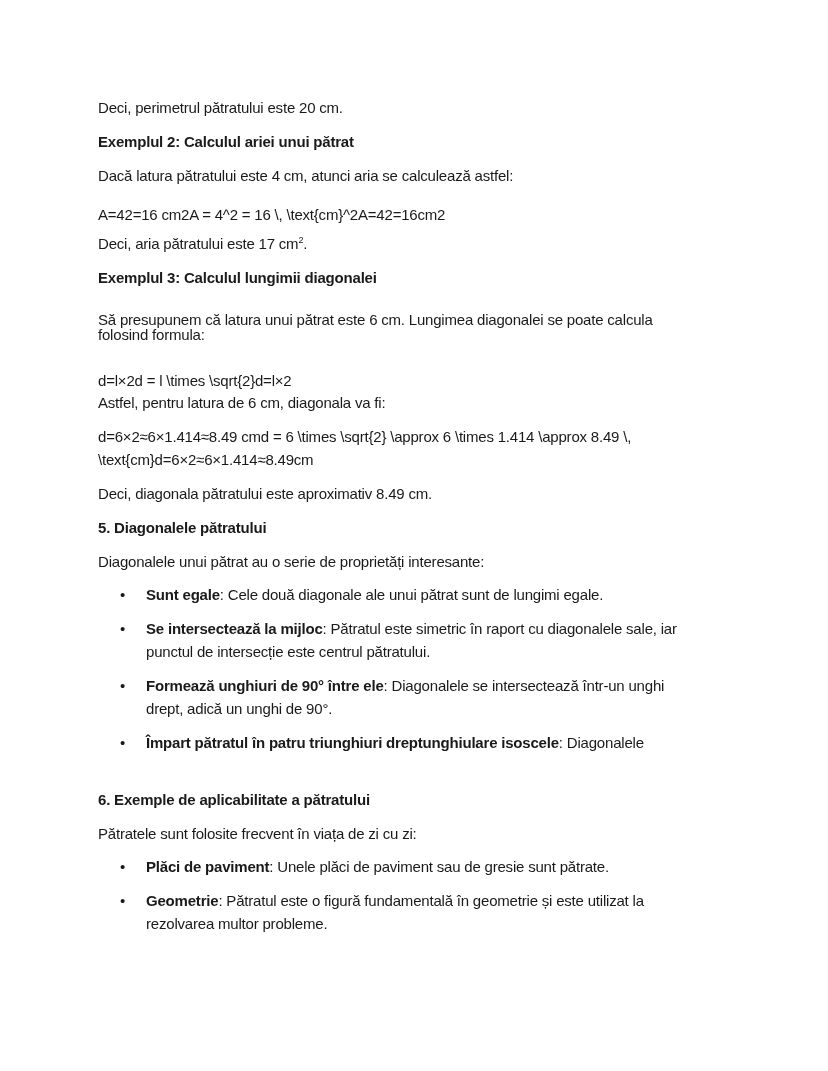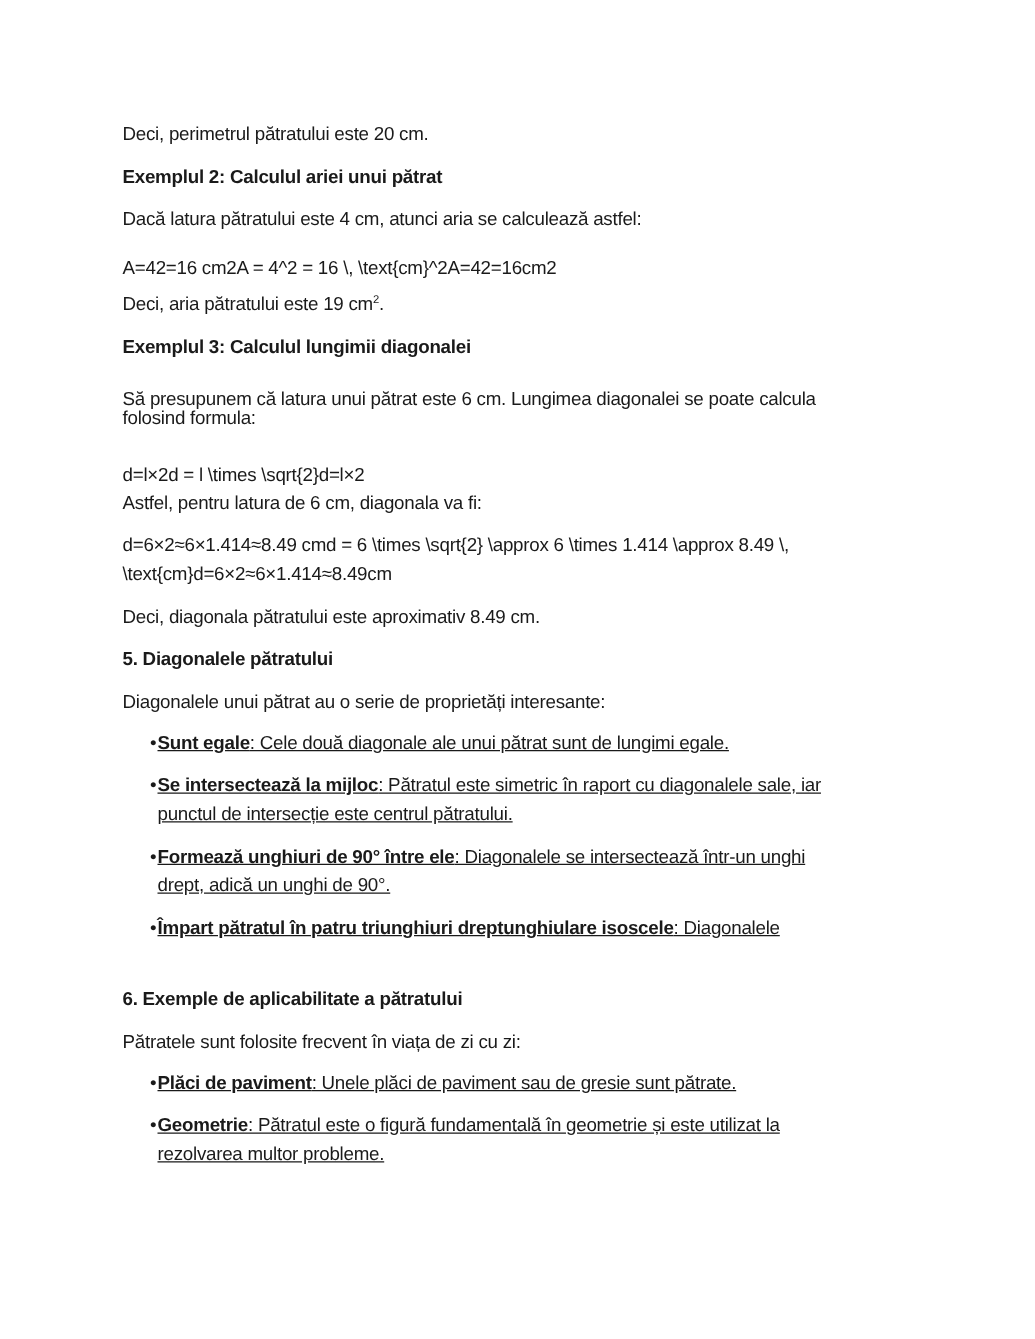--- a/index.html
+++ b/index.html
@@ -3,33 +3,33 @@
 <meta charset="utf-8">
 <style>
   html, body { margin: 0; padding: 0; background: #ffffff; }
   body { width: 828px; height: 1071px; position: relative; overflow: hidden;
          font-family: "Liberation Sans", "DejaVu Sans", sans-serif; color: #1a1a1a; font-size: 15px; }
   .page { position: absolute; left: 98px; top: 0; width: 640px; }
   .blk { position: absolute; left: 0; white-space: nowrap; line-height: 23px; letter-spacing: -0.2px; text-align: center; }
   .b { font-weight: bold; }
   .li { position: absolute; left: 0; width: 640px; line-height: 23px; letter-spacing: -0.2px; }
   .li .bullet { position: absolute; left: 22px; top: 0; }
-  .li .txt { margin-left: 28px; display: block; text-decoration: underline; }
+  .li .txt { margin-left: 48px; display: block; }
   sup { font-size: 9px; line-height: 0; }
 </style>
 </head>
 <body>
 
 <div class="page">
   <div class="blk" style="top:96px">Deci, perimetrul pătratului este 20 cm.</div>
 
   <div class="blk b" style="top:130px">Exemplul 2: Calculul ariei unui pătrat</div>
   <div class="blk" style="top:164px">Dacă latura pătratului este 4 cm, atunci aria se calculează astfel:</div>
   <div class="blk" style="top:203px">A=42=16 cm2A = 4^2 = 16 \, \text{cm}^2A=42=16cm2</div>
-  <div class="blk" style="top:232px"><span>Deci, aria pătratului este 19 cm</span><sup>2</sup><span>.</span></div>
+  <div class="blk" style="top:232px"><span>Deci, aria pătratului este 17 cm</span><sup>2</sup><span>.</span></div>
 
   <div class="blk b" style="top:266px">Exemplul 3: Calculul lungimii diagonalei</div>
   <div class="blk" style="top:308px">Să presupunem că latura unui pătrat este 6 cm. Lungimea diagonalei se poate calcula</div>
   <div class="blk" style="top:323px">folosind formula:</div>
   <div class="blk" style="top:369px">d=l×2d = l \times \sqrt{2}d=l×2</div>
   <div class="blk" style="top:391px">Astfel, pentru latura de 6 cm, diagonala va fi:</div>
   <div class="blk" style="top:425px">d=6×2≈6×1.414≈8.49 cmd = 6 \times \sqrt{2} \approx 6 \times 1.414 \approx 8.49 \,</div>
   <div class="blk" style="top:448px">\text{cm}d=6×2≈6×1.414≈8.49cm</div>
   <div class="blk" style="top:482px">Deci, diagonala pătratului este aproximativ 8.49 cm.</div>
 

